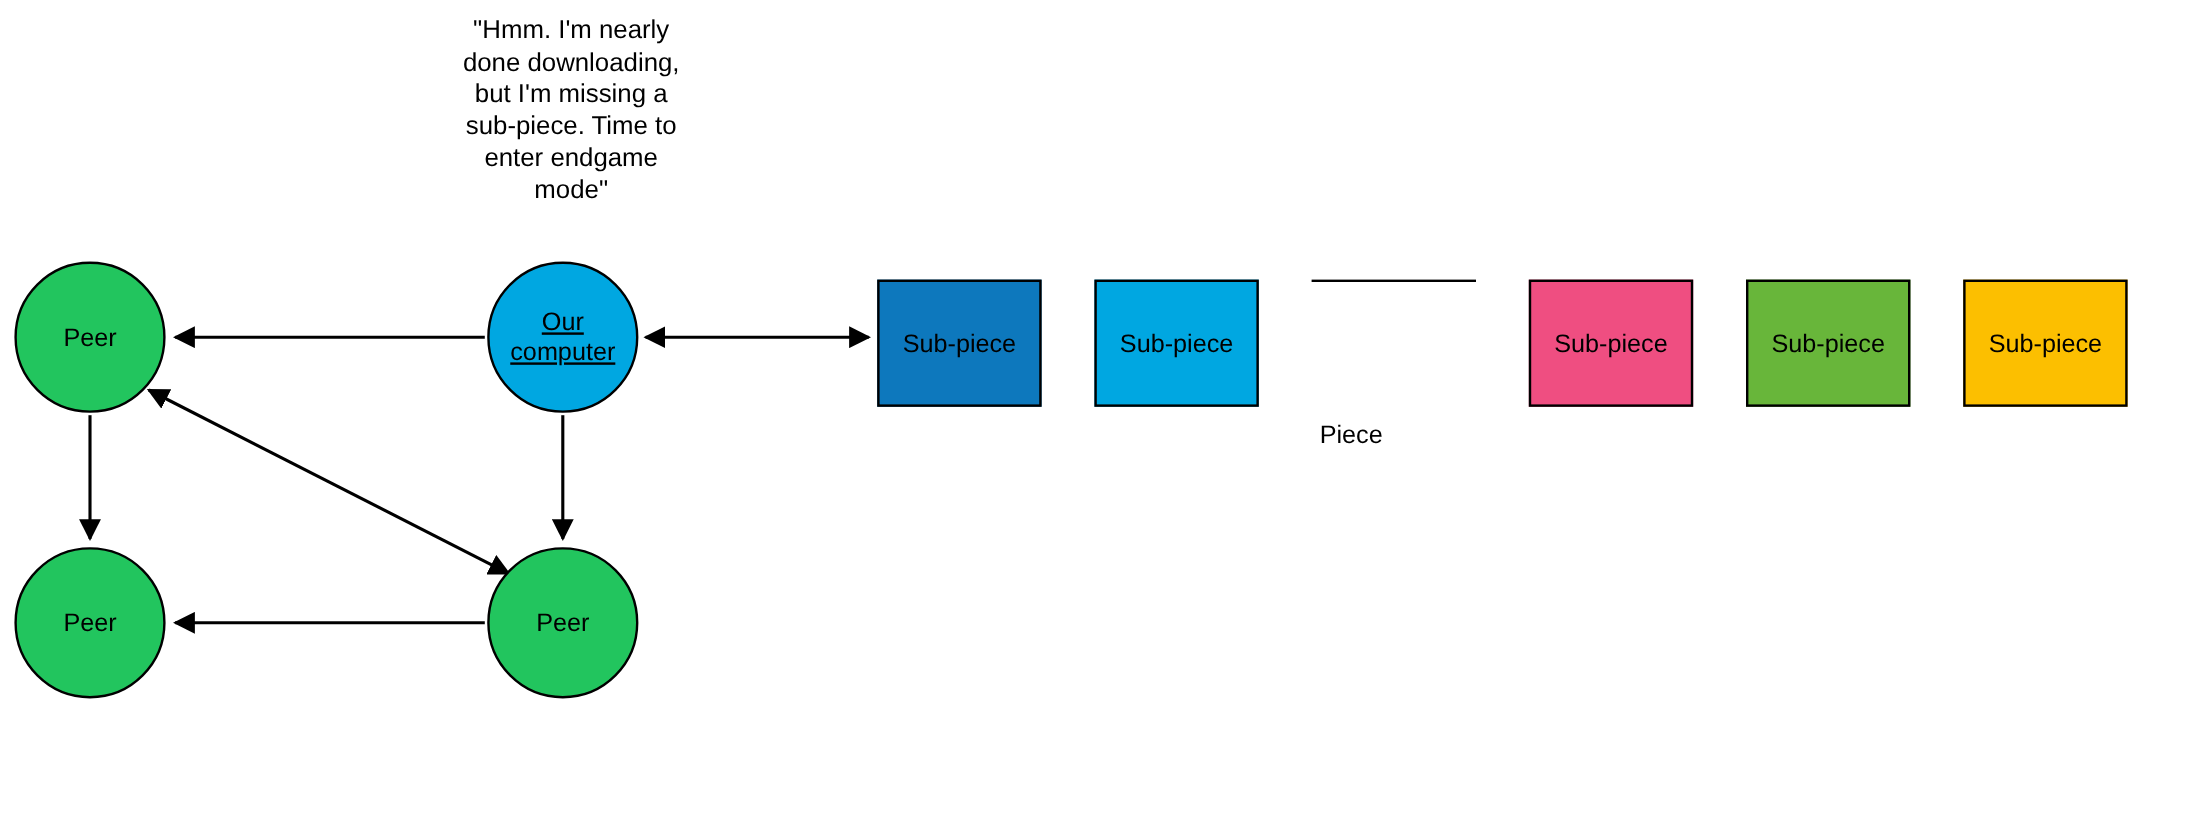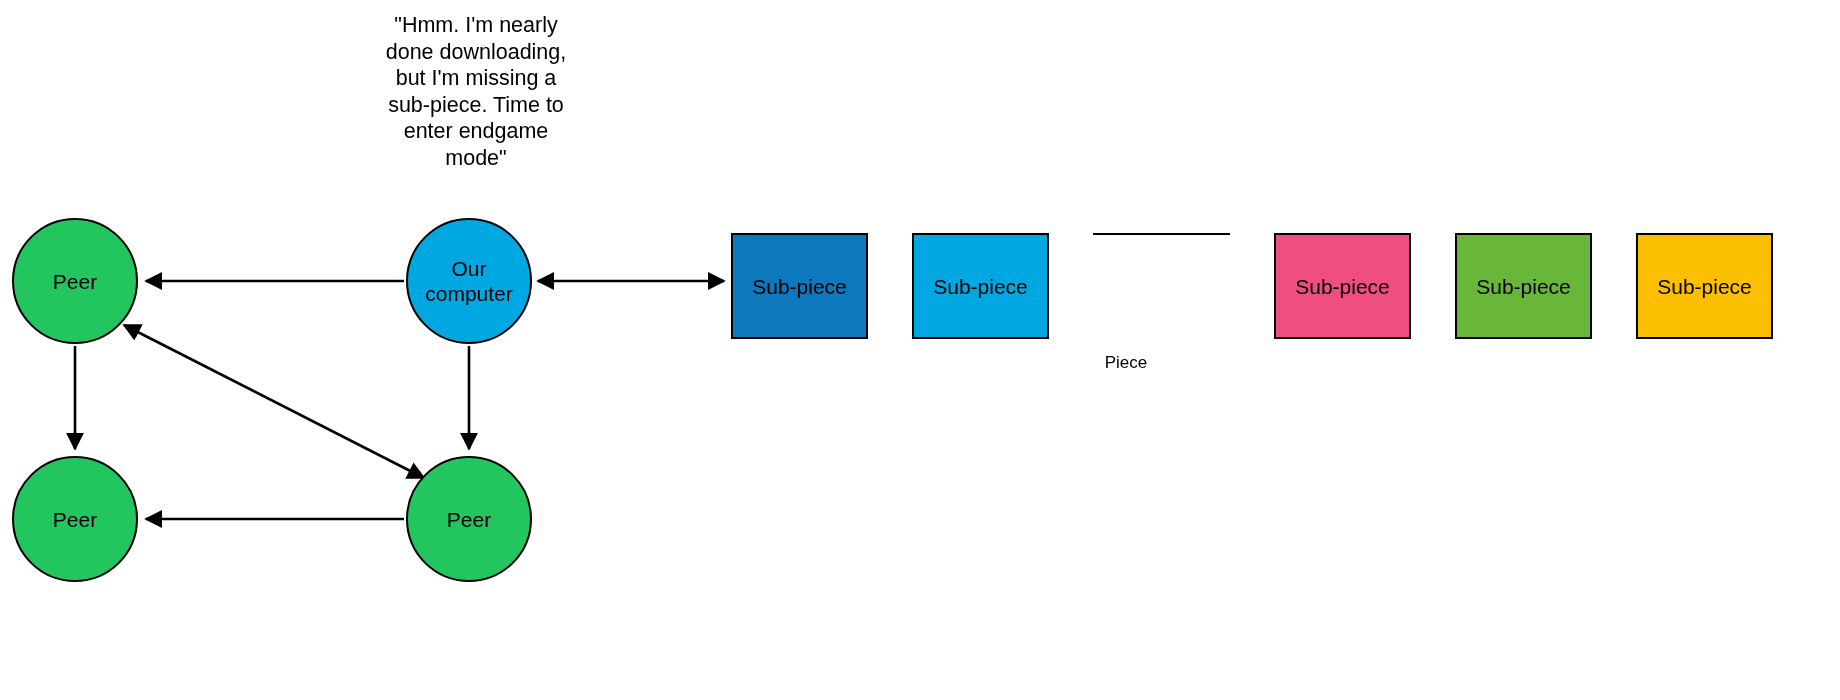--- a/index.html
+++ b/index.html
@@ -56,21 +56,21 @@
   .node-label {
     display: block;
     width: 100%;
     white-space: pre-line;
     padding: 0 6px;
     box-sizing: border-box;
   }
   .node.peer-top-left   { left: 12px;  top: 218px; width: 126px; height: 126px; }
   .node.peer-bottom-left{ left: 12px;  top: 456px; width: 126px; height: 126px; }
   .node.peer-bottom-mid { left: 406px; top: 456px; width: 126px; height: 126px; }
-  .node.our-computer    { left: 406px; top: 218px; width: 126px; height: 126px; }
+  .node.our-computer    { left: 406px; top: 218px; width: 126px; height: 126px; text-decoration: underline; }
 
   
   .piece-bar {
     position: absolute;
     left: 731px;
     top: 233px;
     height: 106px;
     display: flex;
     box-sizing: border-box;
     gap: 46px;
@@ -97,21 +97,21 @@
     border-bottom: none;
     border-top: 2px solid #000000;
   }
 
   .piece-caption {
     position: absolute;
     left: 1020px;
     top: 350px;
     width: 212px;
     text-align: center;
-    font-size: 17px;
+    font-size: 21px;
     line-height: 25px;
     color: #000000;
   }
 
   
   #edges {
     position: absolute;
     left: 0;
     top: 0;
     width: 1840px;

